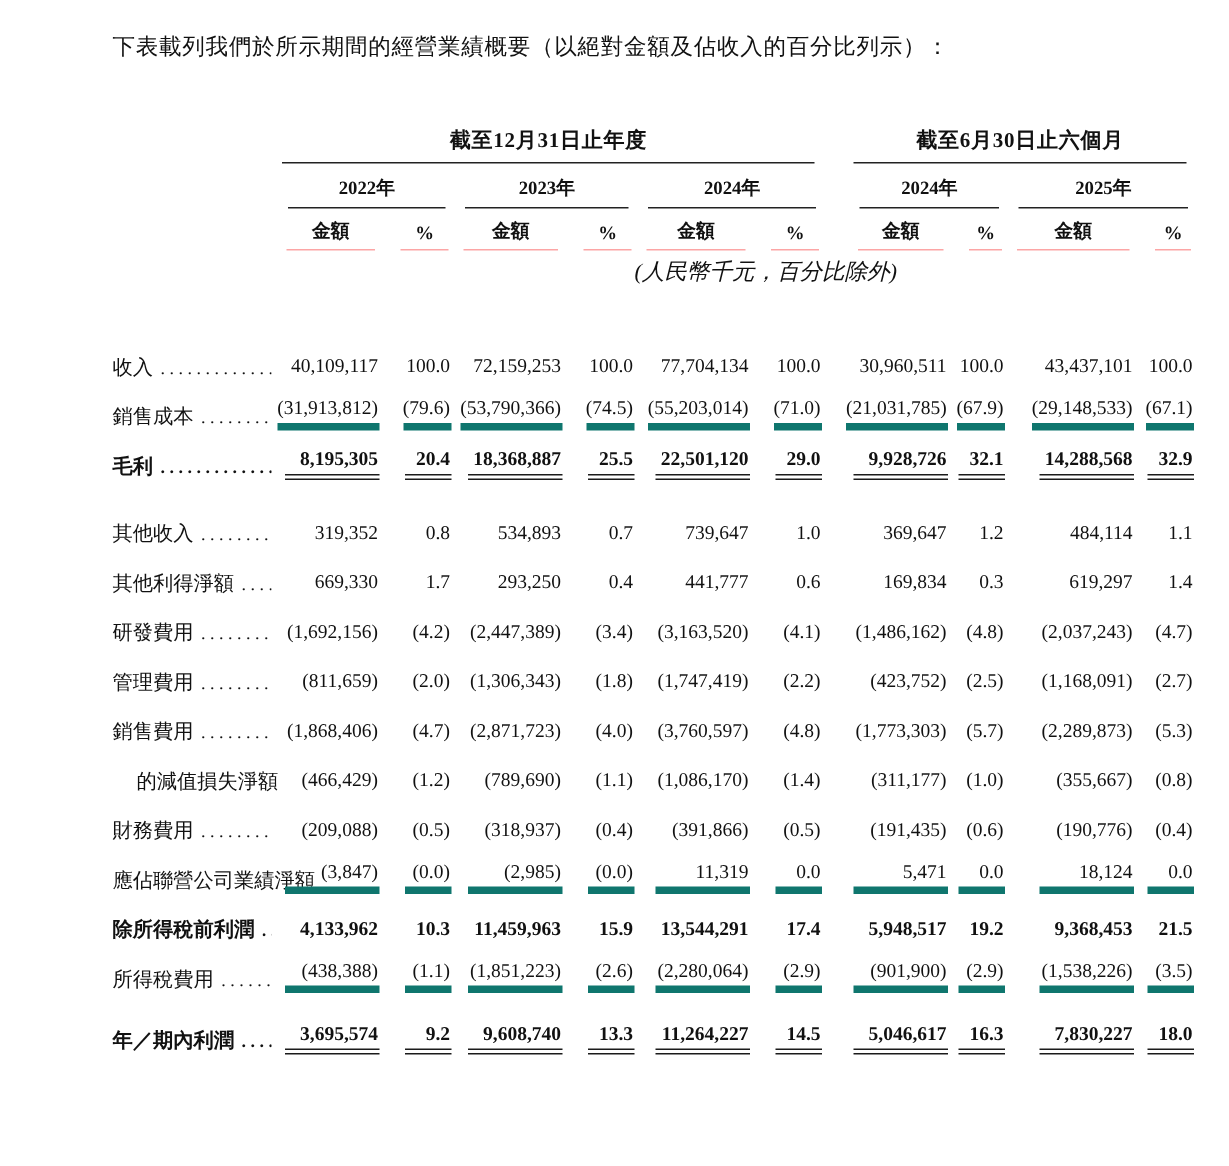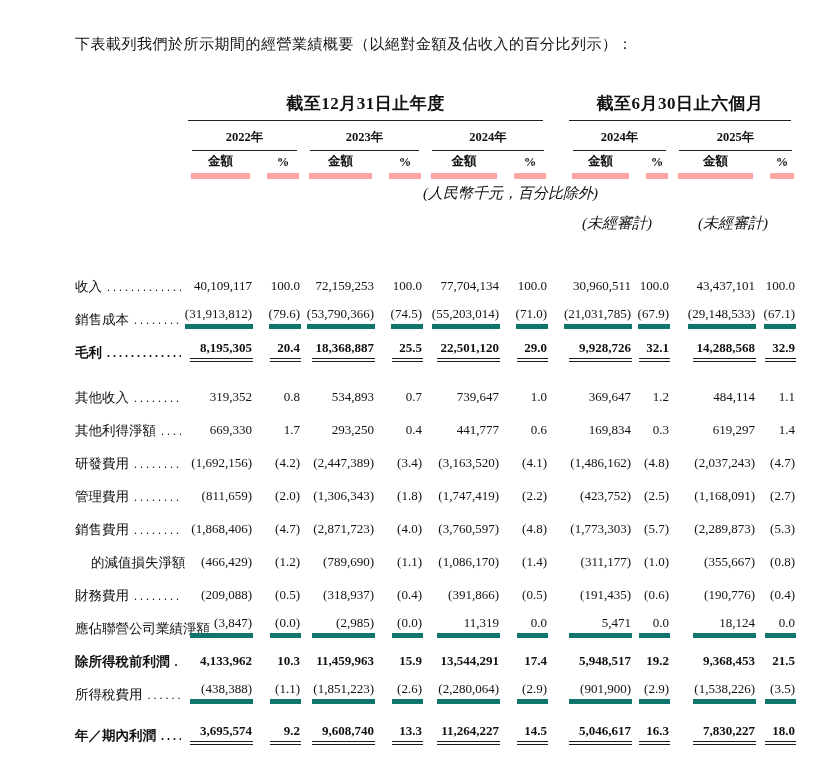--- a/index.html
+++ b/index.html
@@ -1,18 +1,18 @@
 <!DOCTYPE html>
 <html><head>
 <meta charset="utf-8">
 <style>
   html,body{margin:0;padding:0;background:#ffffff;}
   .page{
     width:819px;height:777px;box-sizing:border-box;
-    padding:28px 23px 0 75px;
+    padding:16px 23px 0 75px;
     font-family:"Liberation Serif","DejaVu Serif",serif;
     color:#111;
   }
   .intro{
     font-size:15px;line-height:1.4;margin:6px 0 30px 0;letter-spacing:0.5px;
   }
   table.fin{
     border-collapse:collapse;table-layout:fixed;width:721px;
   }
   table.fin td{padding:0;vertical-align:bottom;}
@@ -21,33 +21,33 @@
   col.c-a22{width:70px;} col.c-p22{width:48px;}
   col.c-a23{width:74px;} col.c-p23{width:48px;}
   col.c-a24{width:77px;} col.c-p24{width:48px;}
   col.c-gap{width:16px;}
   col.c-a24h{width:68px;} col.c-p24h{width:38px;}
   col.c-a25h{width:86px;} col.c-p25h{width:40px;}
 
   
   tr.group-row td{height:36px;}
   .grp{
-    text-align:center;font-weight:bold;font-size:17px;
+    text-align:center;font-weight:bold;font-size:14px;
     border-bottom:1.5px solid #222;padding-bottom:5px;margin:0 5px;
     letter-spacing:0.5px;
   }
   tr.year-row td{height:30px;}
   .yr{
     text-align:center;font-weight:bold;font-size:12.5px;
     border-bottom:1px solid #222;padding-bottom:4px;margin:0 4px 0 9px;
   }
   tr.measure-row td{height:28px;}
   .ch{
     text-align:center;font-weight:bold;font-size:12.5px;
-    border-bottom:6px solid #fca5a5;padding-bottom:3px;margin:0 3px 0 8px;
+    border-bottom:1px solid #fca5a5;padding-bottom:3px;margin:0 3px 0 8px;
   }
   .ch.pct{margin:0 2px 0 14px;}
   tr.note-row td{height:20px;}
   .note{
     font-style:italic;font-size:15px;text-align:center;white-space:nowrap;
     padding-top:5px;
   }
   tr.unaudited-row td{height:30px;}
   tr.head-spacer td{height:30px;}
 
@@ -155,31 +155,20 @@
       </tr>
       <tr class="note-row">
         <td></td>
         <td colspan="4"></td>
         <td colspan="2">
             <div class="note">(人民幣千元，百分比除外)</div>
           </td>
         <td class="gapcol"></td>
         <td colspan="4"></td>
       </tr>
-      <tr class="unaudited-row">
-        <td></td>
-        <td colspan="6"></td>
-        <td class="gapcol"></td>
-        <td colspan="2">
-            <div class="note">(未經審計)</div>
-          </td>
-        <td colspan="2">
-            <div class="note">(未經審計)</div>
-          </td>
-      </tr>
       <tr class="head-spacer">
           <td colspan="12"></td>
         </tr>
     </thead>
     <tbody id="rows-body">
         <tr class="datarow">
           <td class="lblcell">
             <div class="lblflex">
               <span>收入</span>
               <span class="dots"></span>

